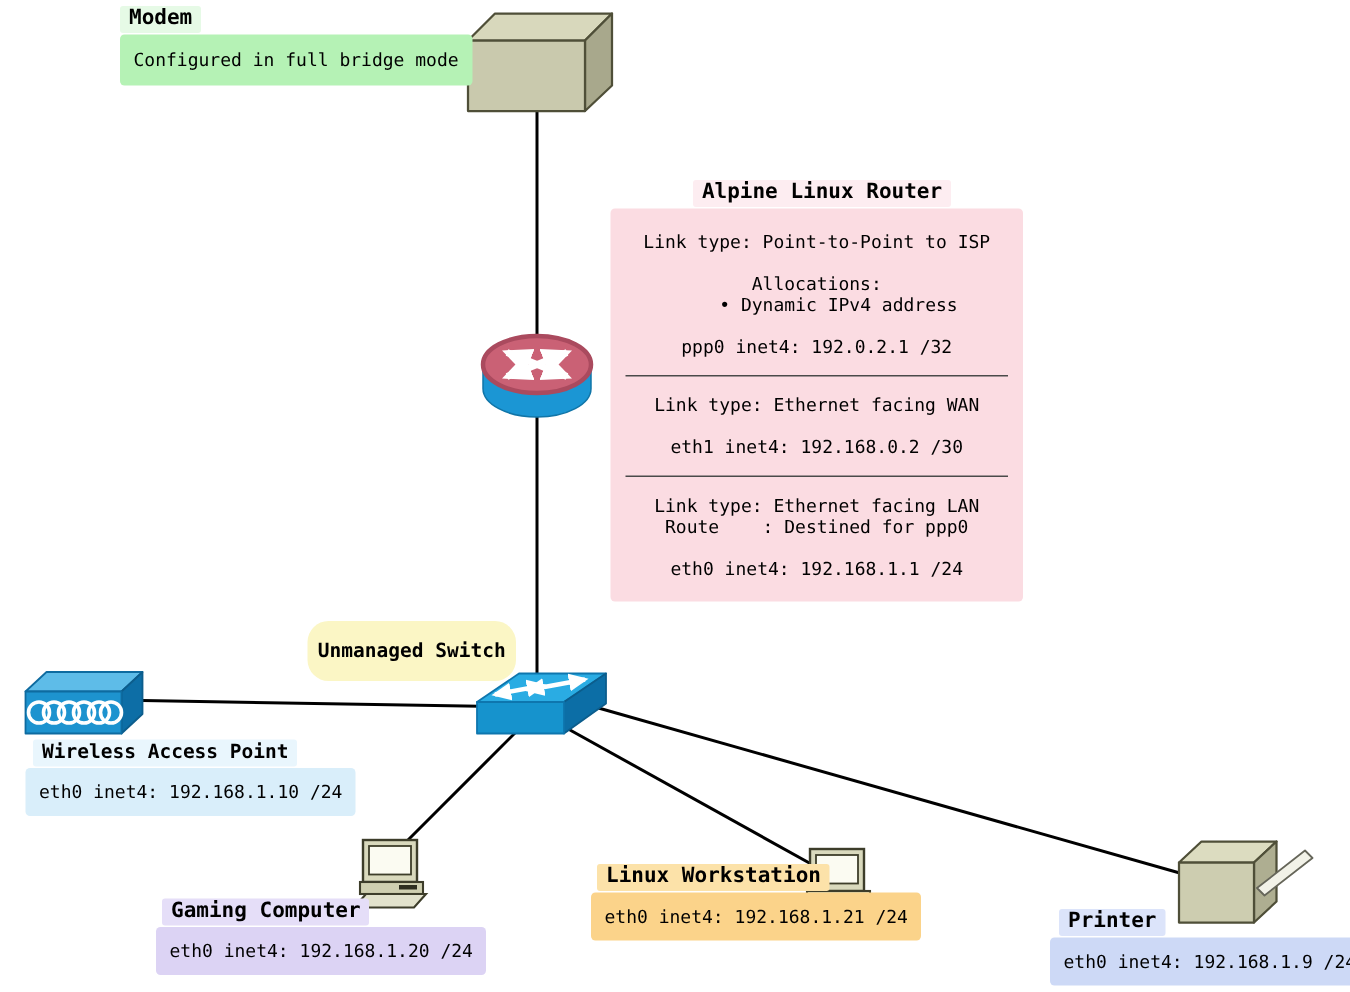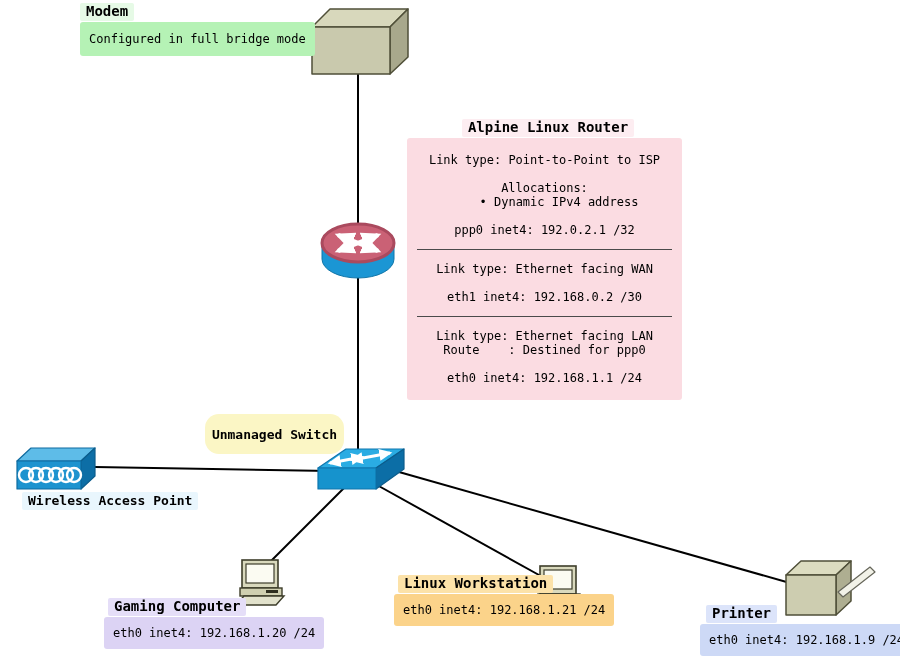--- a/index.html
+++ b/index.html
@@ -162,20 +162,23 @@
         <div class="mono-line">Route    : Destined for ppp0</div>
         <div class="mono-line gap-top">eth0 inet4: 192.168.1.1 /24</div>
       </div>
     </div>
   </div>
 
   <div class="node-label switch-label">Unmanaged Switch</div>
 
   <div class="node-label wap-label">
     <div class="node-title wap-title">Wireless Access Point</div>
+    <div class="node-body wap-body">
+      <div class="mono-line">eth0 inet4: 192.168.1.10 /24</div>
+    </div>
   </div>
 
   <div class="node-label gaming-label">
     <div class="node-title gaming-title">Gaming Computer</div>
     <div class="node-body gaming-body">
       <div class="mono-line">eth0 inet4: 192.168.1.20 /24</div>
     </div>
   </div>
 
   <div class="node-label ws-label">

